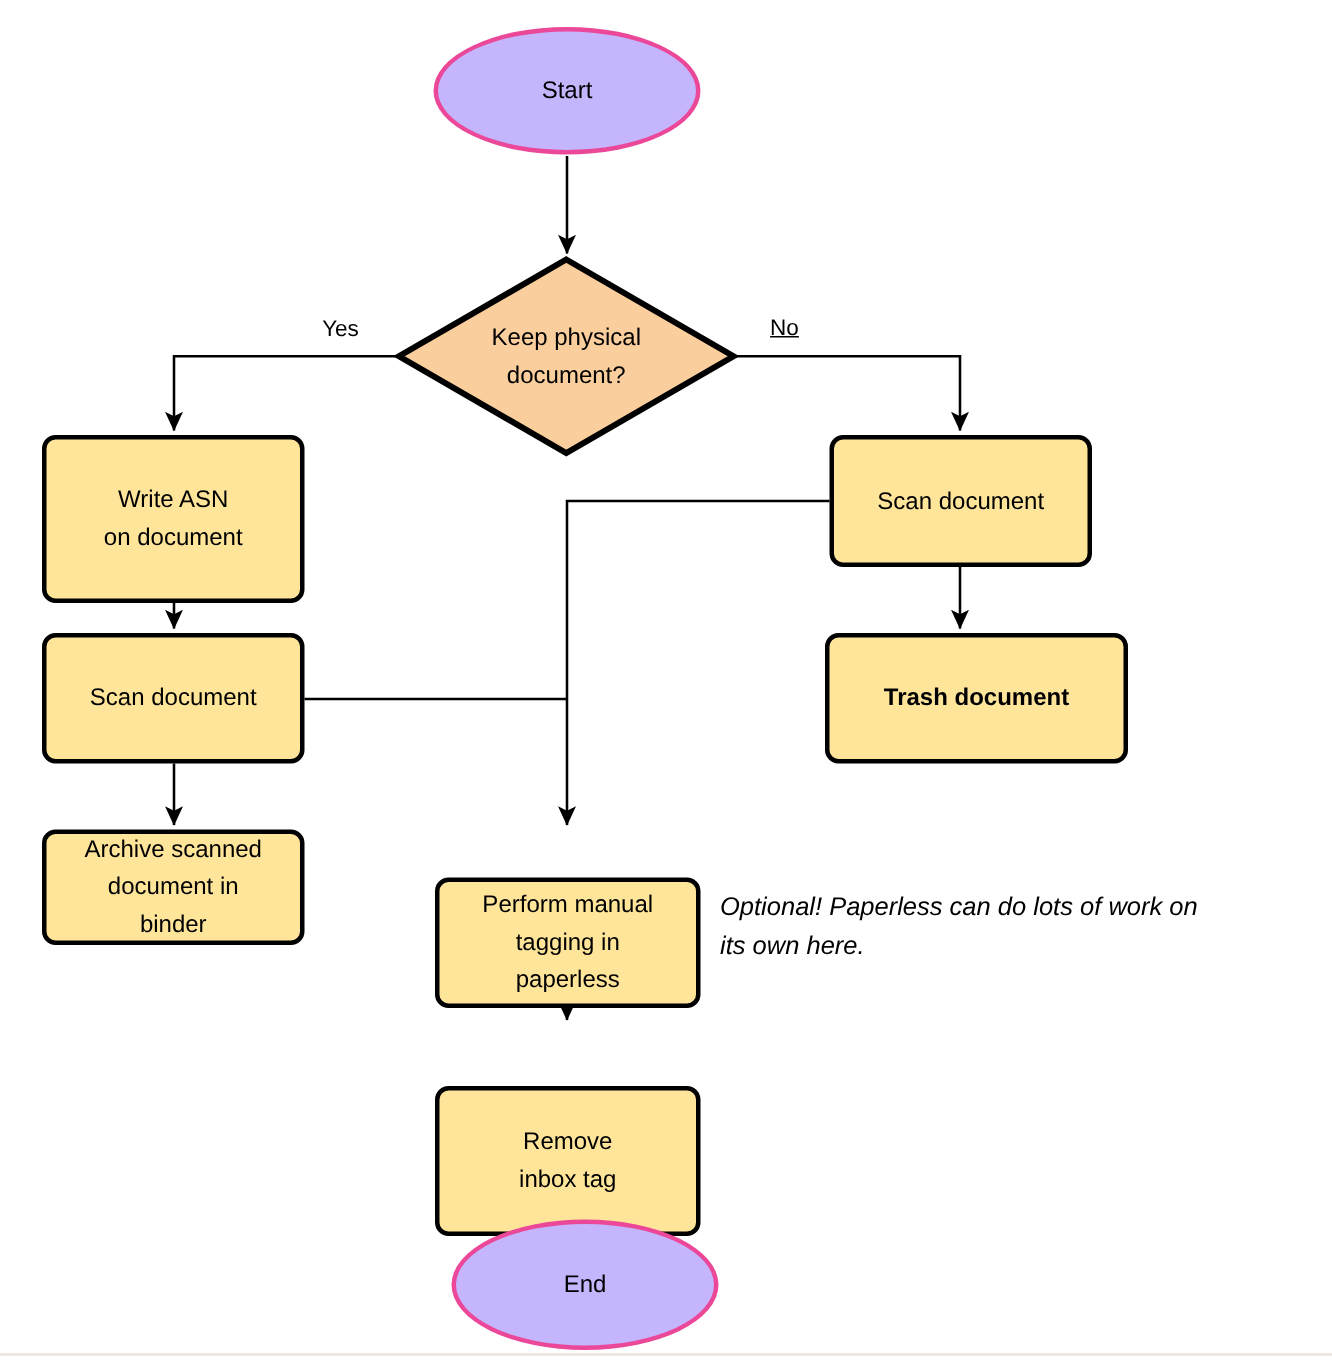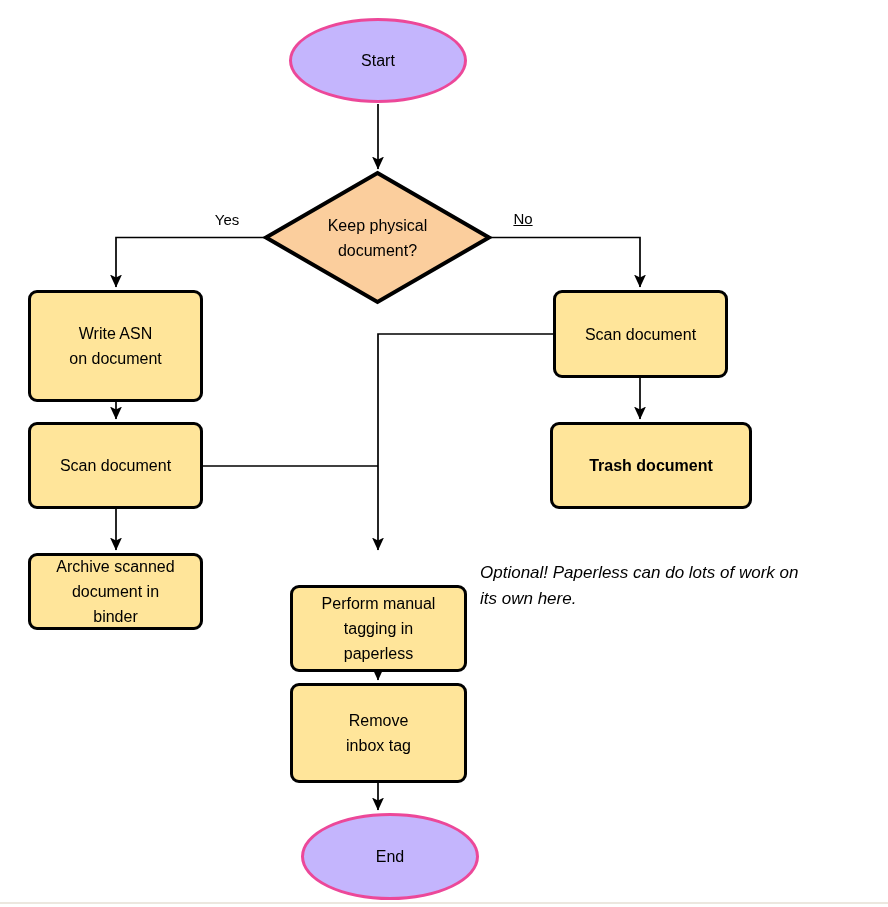--- a/index.html
+++ b/index.html
@@ -52,21 +52,21 @@
     position: absolute;
     font-size: 15px;
     line-height: 20px;
     color: #000000;
     text-align: center;
     z-index: 3;
   }
   .annotation {
     position: absolute;
     left: 480px;
-    top: 560px;
+    top: 592px;
     width: 404px;
     font-size: 17px;
     line-height: 26px;
     font-style: italic;
     color: #000000;
     white-space: pre-line;
     z-index: 3;
   }
   .bottom-edge-line {
     position: absolute;
@@ -80,21 +80,21 @@
 
   
   .n-start        { left: 289px; top: 18px;  width: 178px; height: 85px; }
   .n-decision     { left: 265px; top: 172px; width: 225px; height: 131px; }
   .n-write-asn    { left: 28px;  top: 290px; width: 175px; height: 112px; }
   .n-scan-left    { left: 28px;  top: 422px; width: 175px; height: 87px; }
   .n-archive      { left: 28px;  top: 553px; width: 175px; height: 77px; }
   .n-scan-right   { left: 553px; top: 290px; width: 175px; height: 88px; }
   .n-trash        { left: 550px; top: 422px; width: 202px; height: 87px; font-weight: bold; }
   .n-tagging      { left: 290px; top: 553px; width: 177px; height: 87px; margin-top: 32px; }
-  .n-remove-inbox { left: 290px; top: 683px; width: 177px; height: 100px; }
+  .n-remove-inbox { left: 290px; top: 724px; width: 177px; height: 100px; }
   .n-end          { left: 301px; top: 813px; width: 178px; height: 87px; }
 
   .l-yes { left: 202px; top: 210px; width: 50px; }
   .l-no  { left: 498px; top: 209px; width: 50px; text-decoration: underline; }
 </style>
 </head>
 <body>
 
 <div class="canvas">
 

